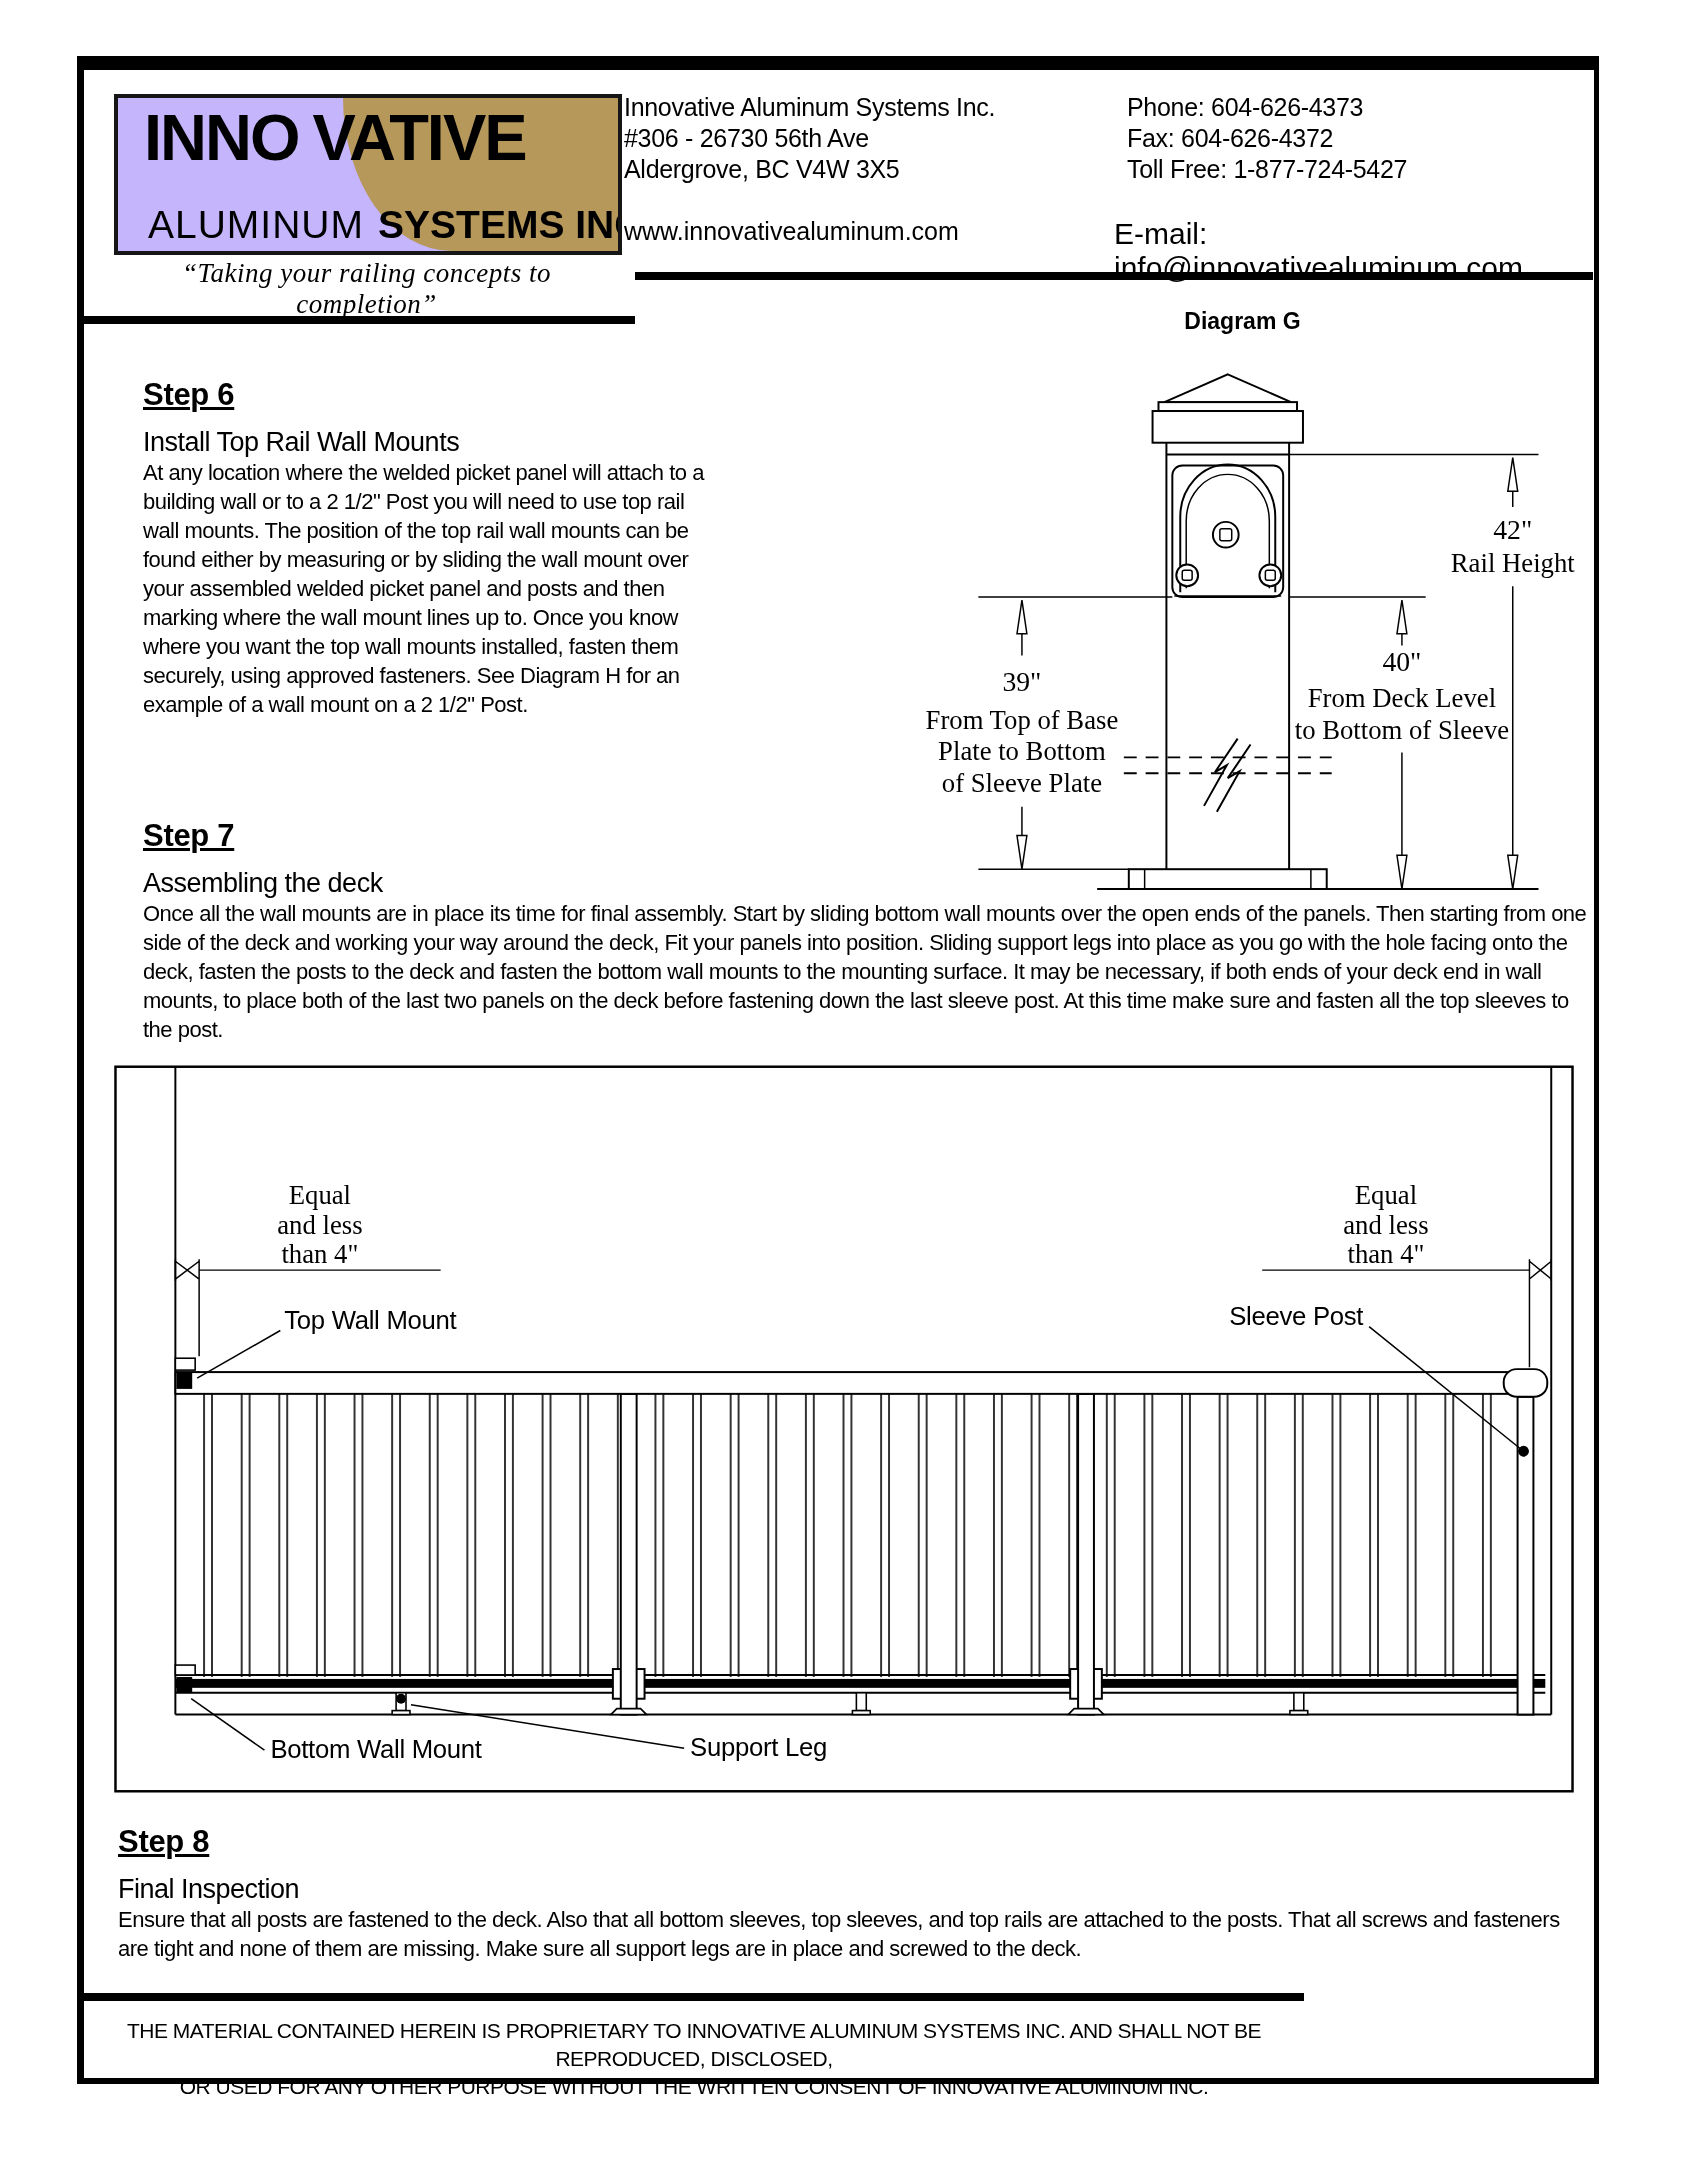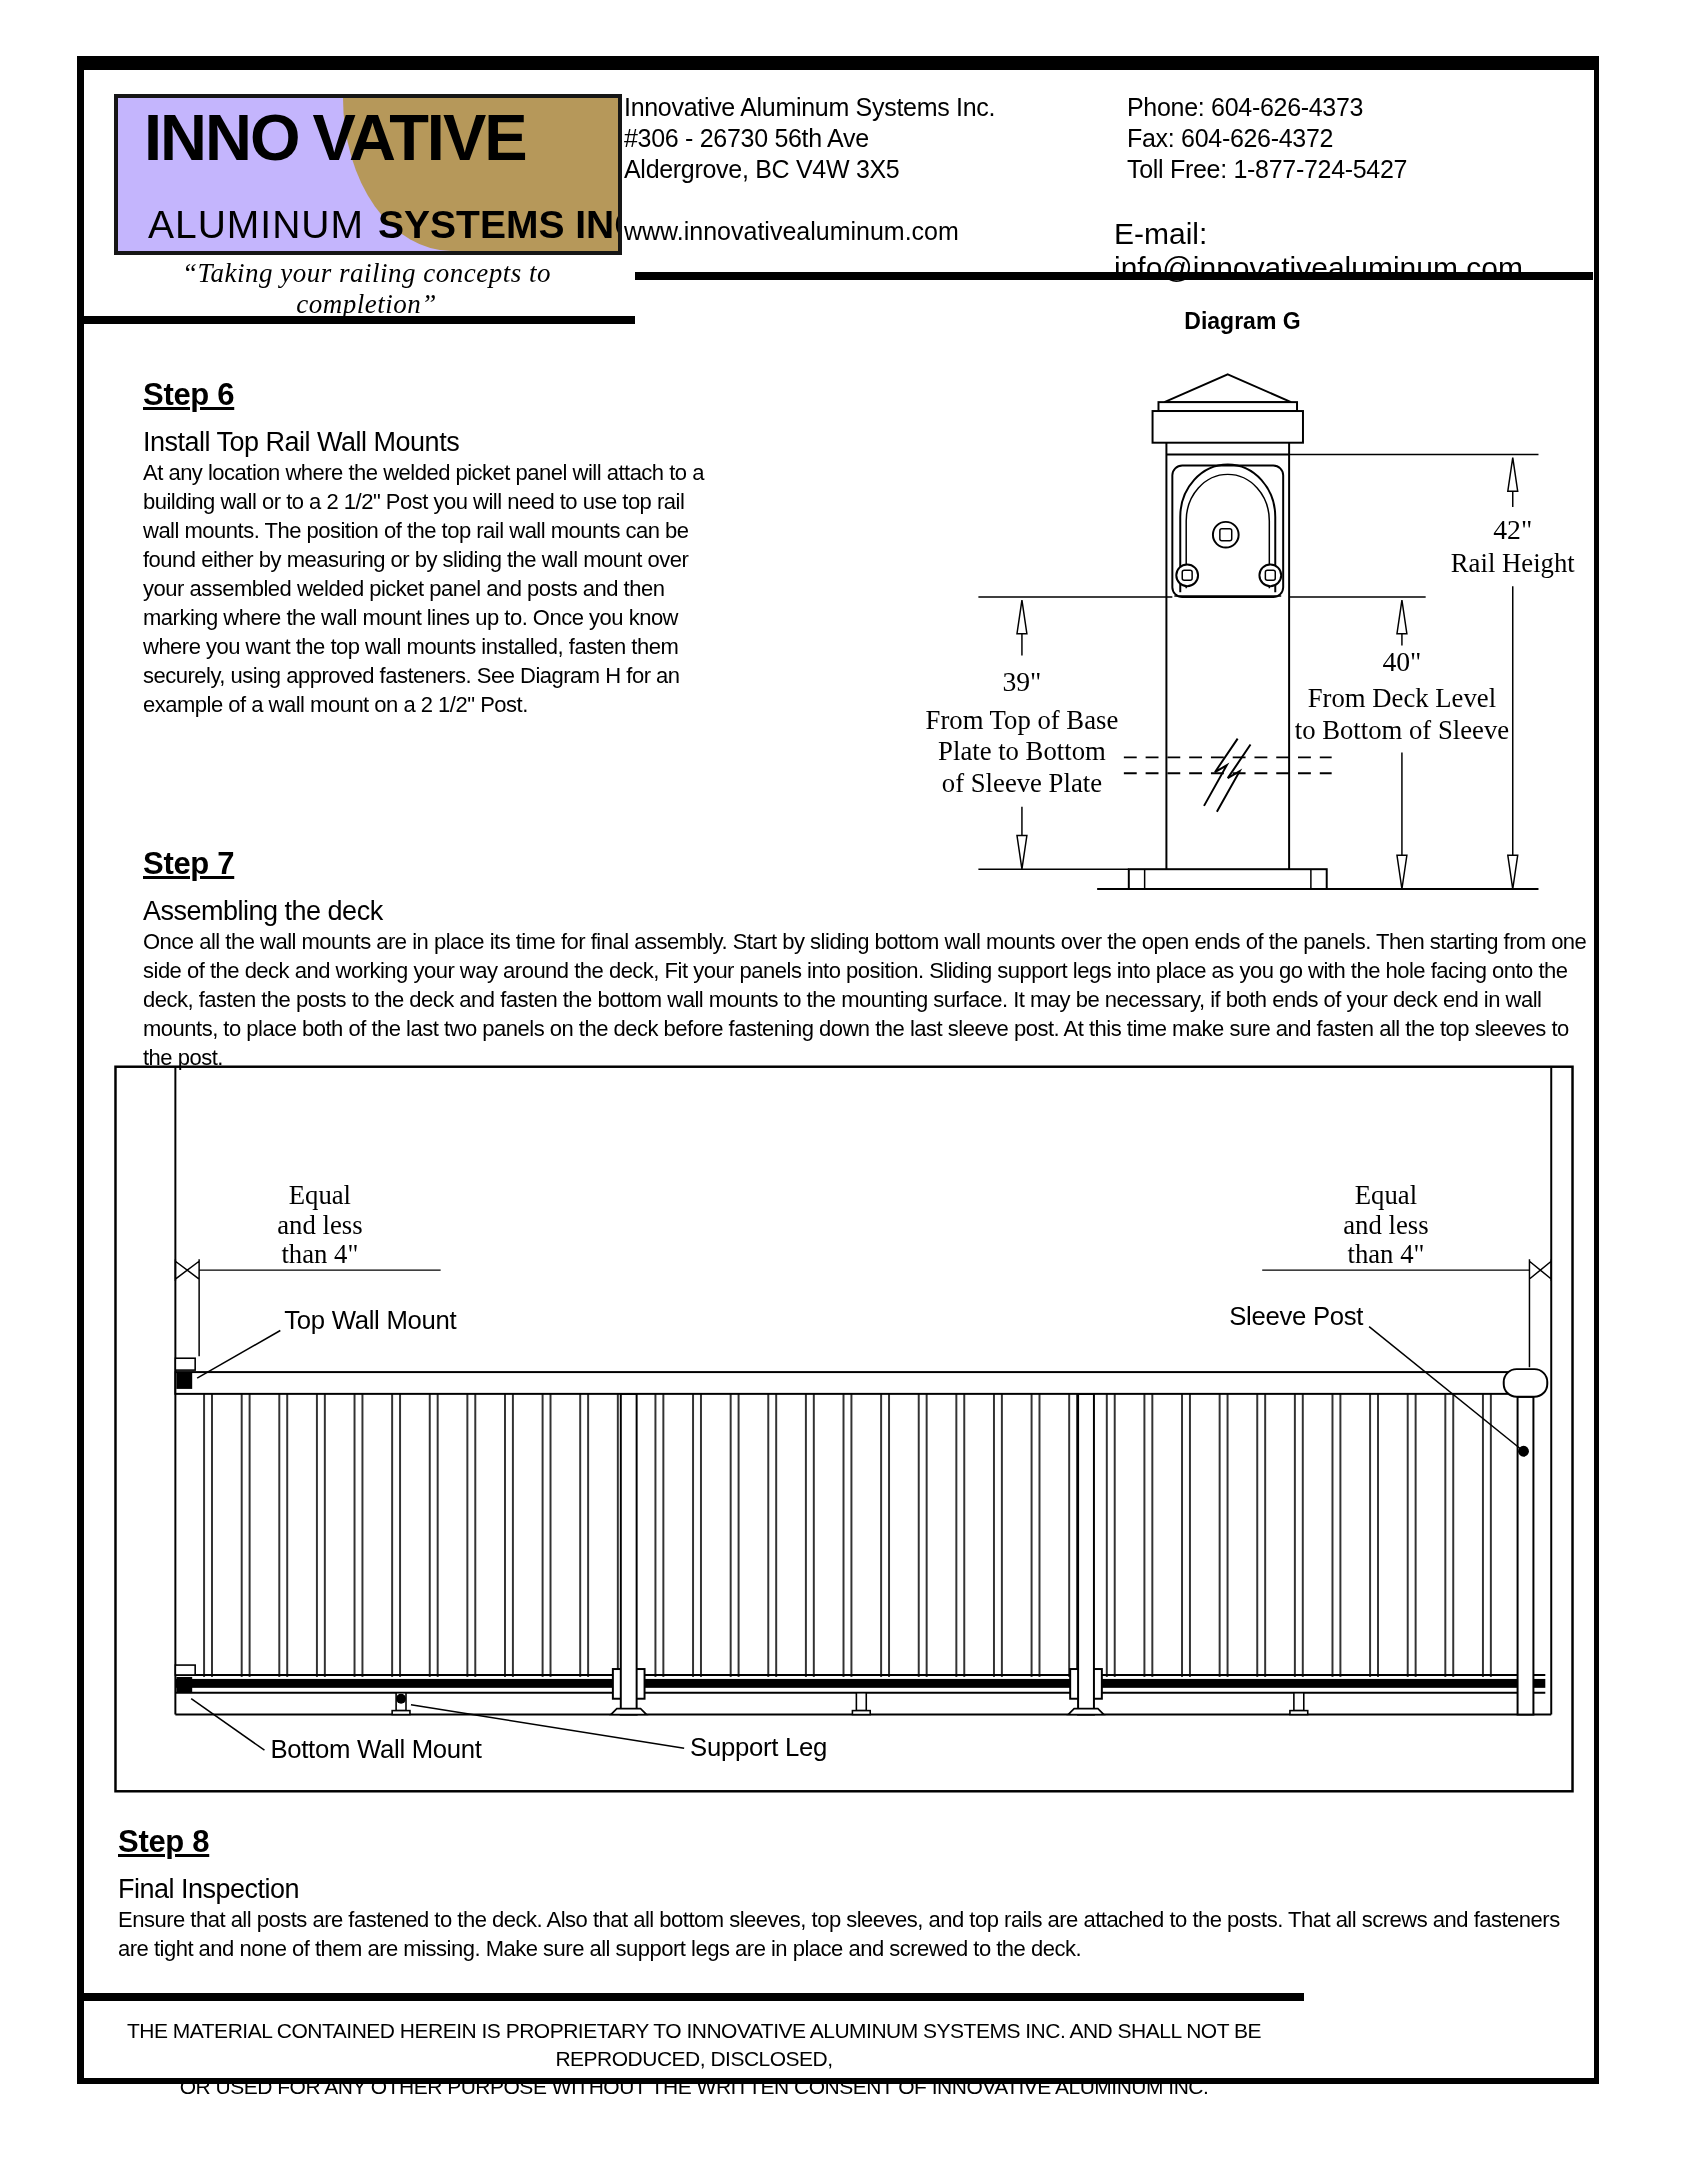--- a/index.html
+++ b/index.html
@@ -23,21 +23,21 @@
   .phone-col{left:1000px;top:22px;margin-left:43px;}
   .web{left:540px;top:147px;font-size:25px;}
   .mail{left:1030px;top:147px;font-size:30px;}
   .rule-left{left:0;top:246px;width:551px;height:8px;background:#000;}
   .rule-right{left:551px;top:202px;width:958px;height:8px;background:#000;}
   
   .step-title{font-size:31px;font-weight:700;text-decoration:underline;text-decoration-thickness:3px;letter-spacing:-0.3px;}
   .step-sub{font-size:27px;font-weight:400;letter-spacing:-0.5px;margin-top:14px;}
   .step-body{font-size:22px;line-height:29px;letter-spacing:-0.5px;}
   .s6{left:59px;top:307px;width:579px;}
-  .s7{left:59px;top:776px;width:1451px;}
+  .s7{left:59px;top:748px;width:1451px;}
   .s8{left:34px;top:1754px;width:1463px;}
   
   .dgG-title{left:1010px;top:238px;width:297px;text-align:center;font-size:23px;font-weight:700;}
   .dgG{left:837px;top:237px;width:663px;height:594px;}
   svg path,svg rect,svg circle,svg polygon,svg line{vector-effect:none;}
   .ln{stroke:#000;stroke-width:2;fill:none;}
   .ln15{stroke:#000;stroke-width:1.5;fill:none;}
   .wh{fill:#fff;stroke:#000;stroke-width:2;}
   .wh15{fill:#fff;stroke:#000;stroke-width:1.6;}
   .blk{fill:#000;stroke:none;}

